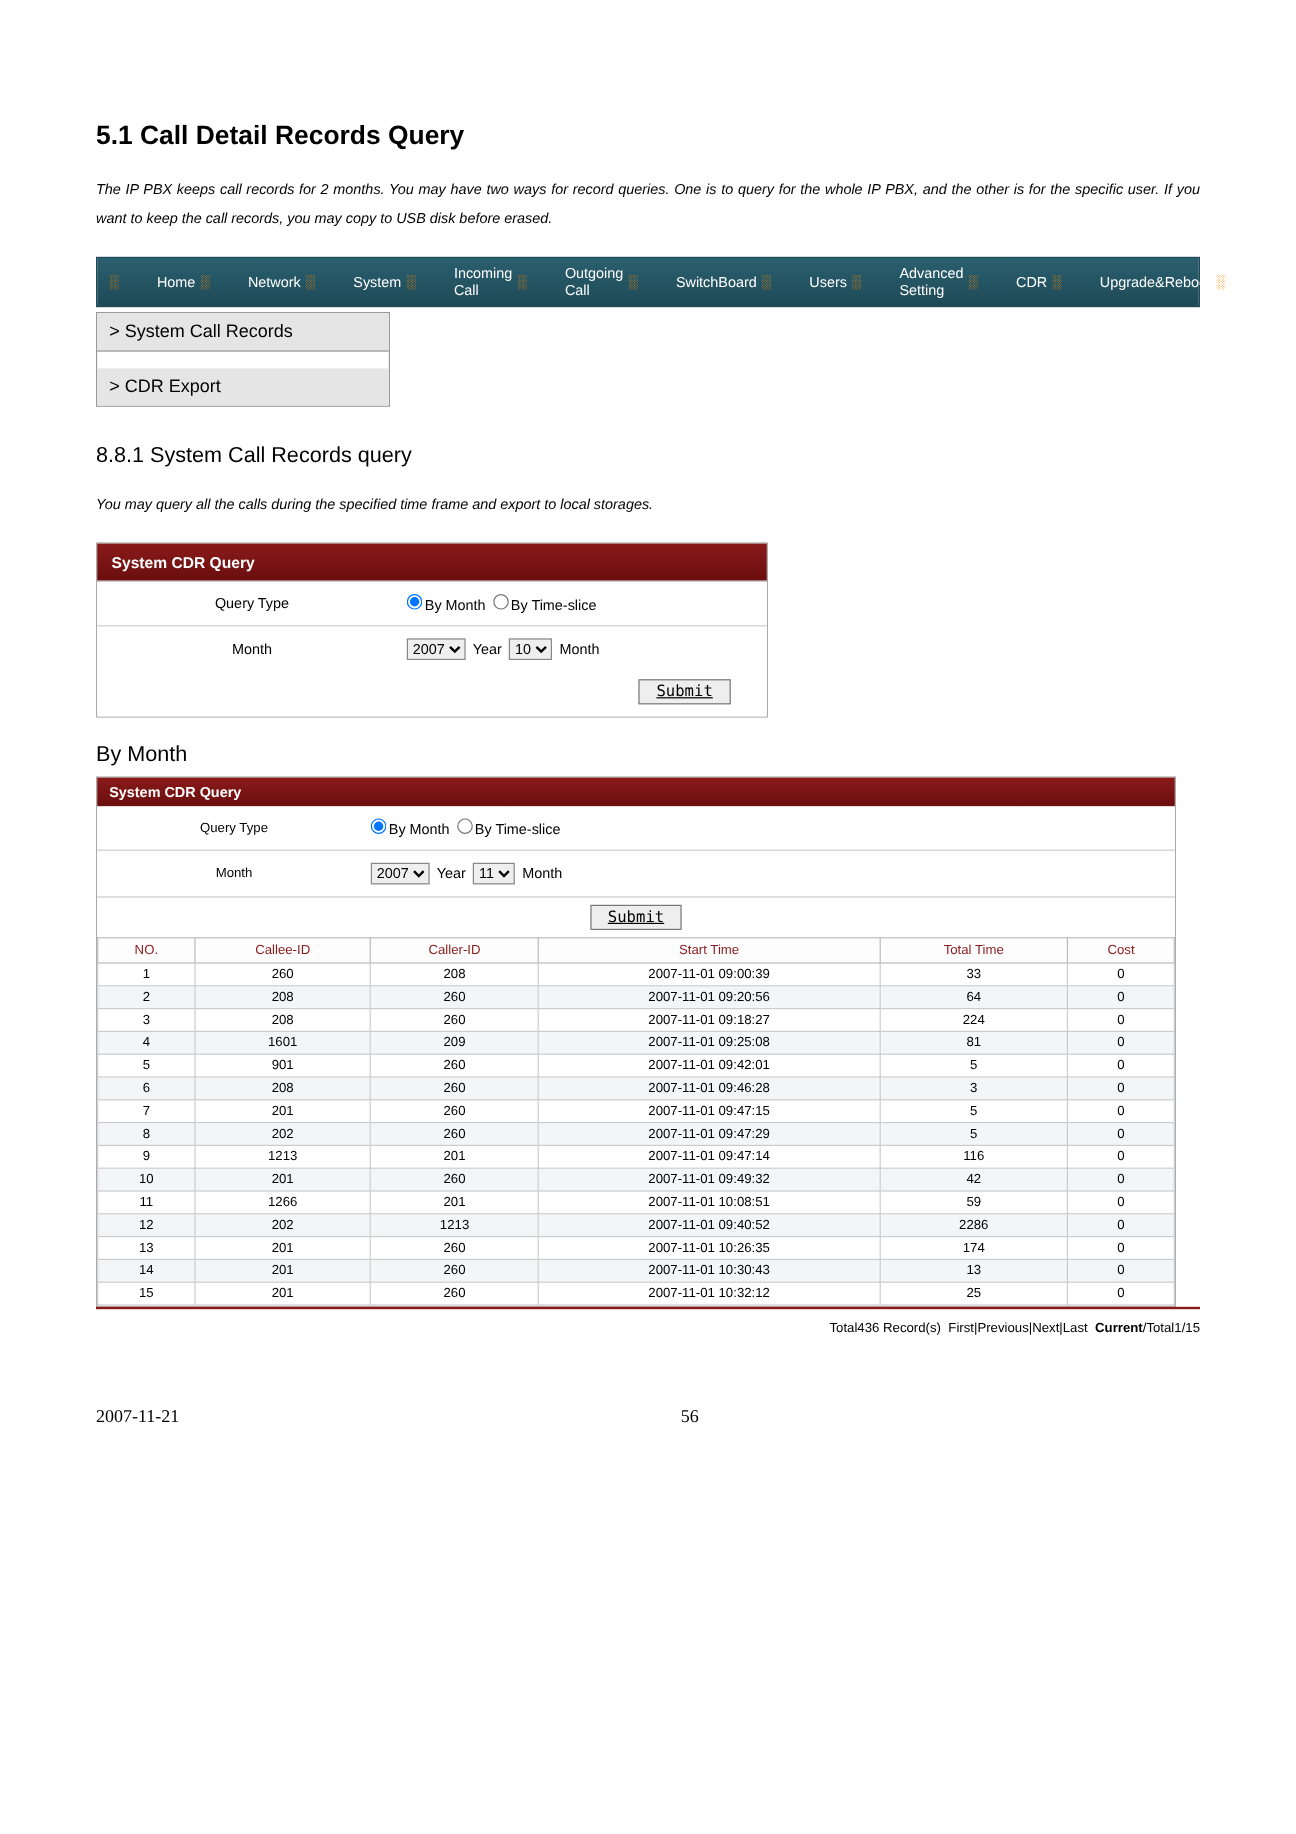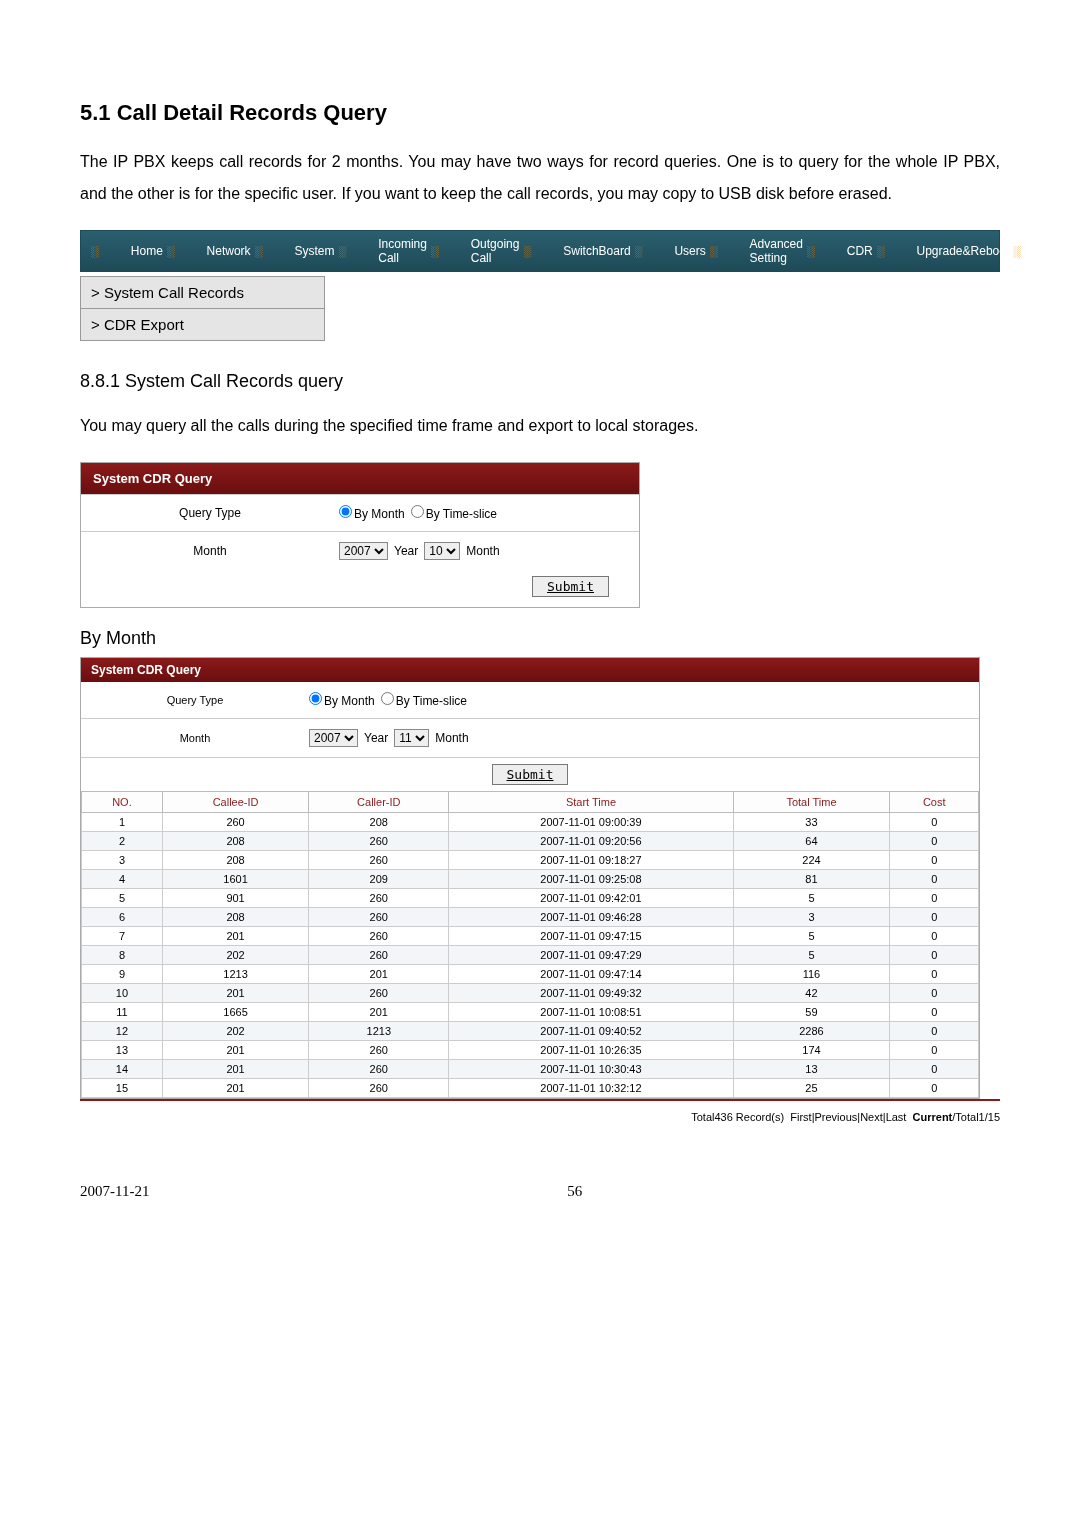--- a/index.html
+++ b/index.html
@@ -11,24 +11,25 @@
     margin: 0 auto;
     padding: 100px 80px 40px 80px;
     font-size: 13px;
   }
   h1 {
     font-size: 22px;
     font-weight: bold;
     margin-bottom: 20px;
   }
   .body-text {
-    font-size: 16px;
+    font-size: 12px;
     line-height: 2.0;
     margin-bottom: 20px;
     text-align: justify;
+    font-style: italic;
   }
   .navbar {
     background: linear-gradient(to bottom,#2b5f6f,#1e4a57);
     padding: 6px 10px;
     color: #fff;
     font-size: 12px;
     display: flex;
     align-items: center;
     gap: 4px;
     margin-bottom: 4px;
@@ -41,21 +42,21 @@
     border:1px solid #999;
     margin-bottom: 30px;
   }
   .sidemenu .item {
     border-bottom:1px solid #999;
     padding:7px 10px;
     font-size:15px;
     cursor:pointer;
     background:#e5e5e5;
   }
-  .sidemenu .item:last-child { border-bottom:none;}
+  .sidemenu .item:last-child { border-bottom:none;margin-top:14px;}
   h2 {
     font-size: 18px;
     font-weight: normal;
     margin: 20px 0 18px 0;
   }
   .panel1 {
     width: 560px;
     border:1px solid #aaa;
     margin-bottom: 20px;
   }
@@ -317,21 +318,21 @@
           <tr>
             <td>10</td>
             <td>201</td>
             <td>260</td>
             <td>2007-11-01 09:49:32</td>
             <td>42</td>
             <td>0</td>
           </tr>
           <tr>
             <td>11</td>
-            <td>1665</td>
+            <td>1266</td>
             <td>201</td>
             <td>2007-11-01 10:08:51</td>
             <td>59</td>
             <td>0</td>
           </tr>
           <tr>
             <td>12</td>
             <td>202</td>
             <td>1213</td>
             <td>2007-11-01 09:40:52</td>

